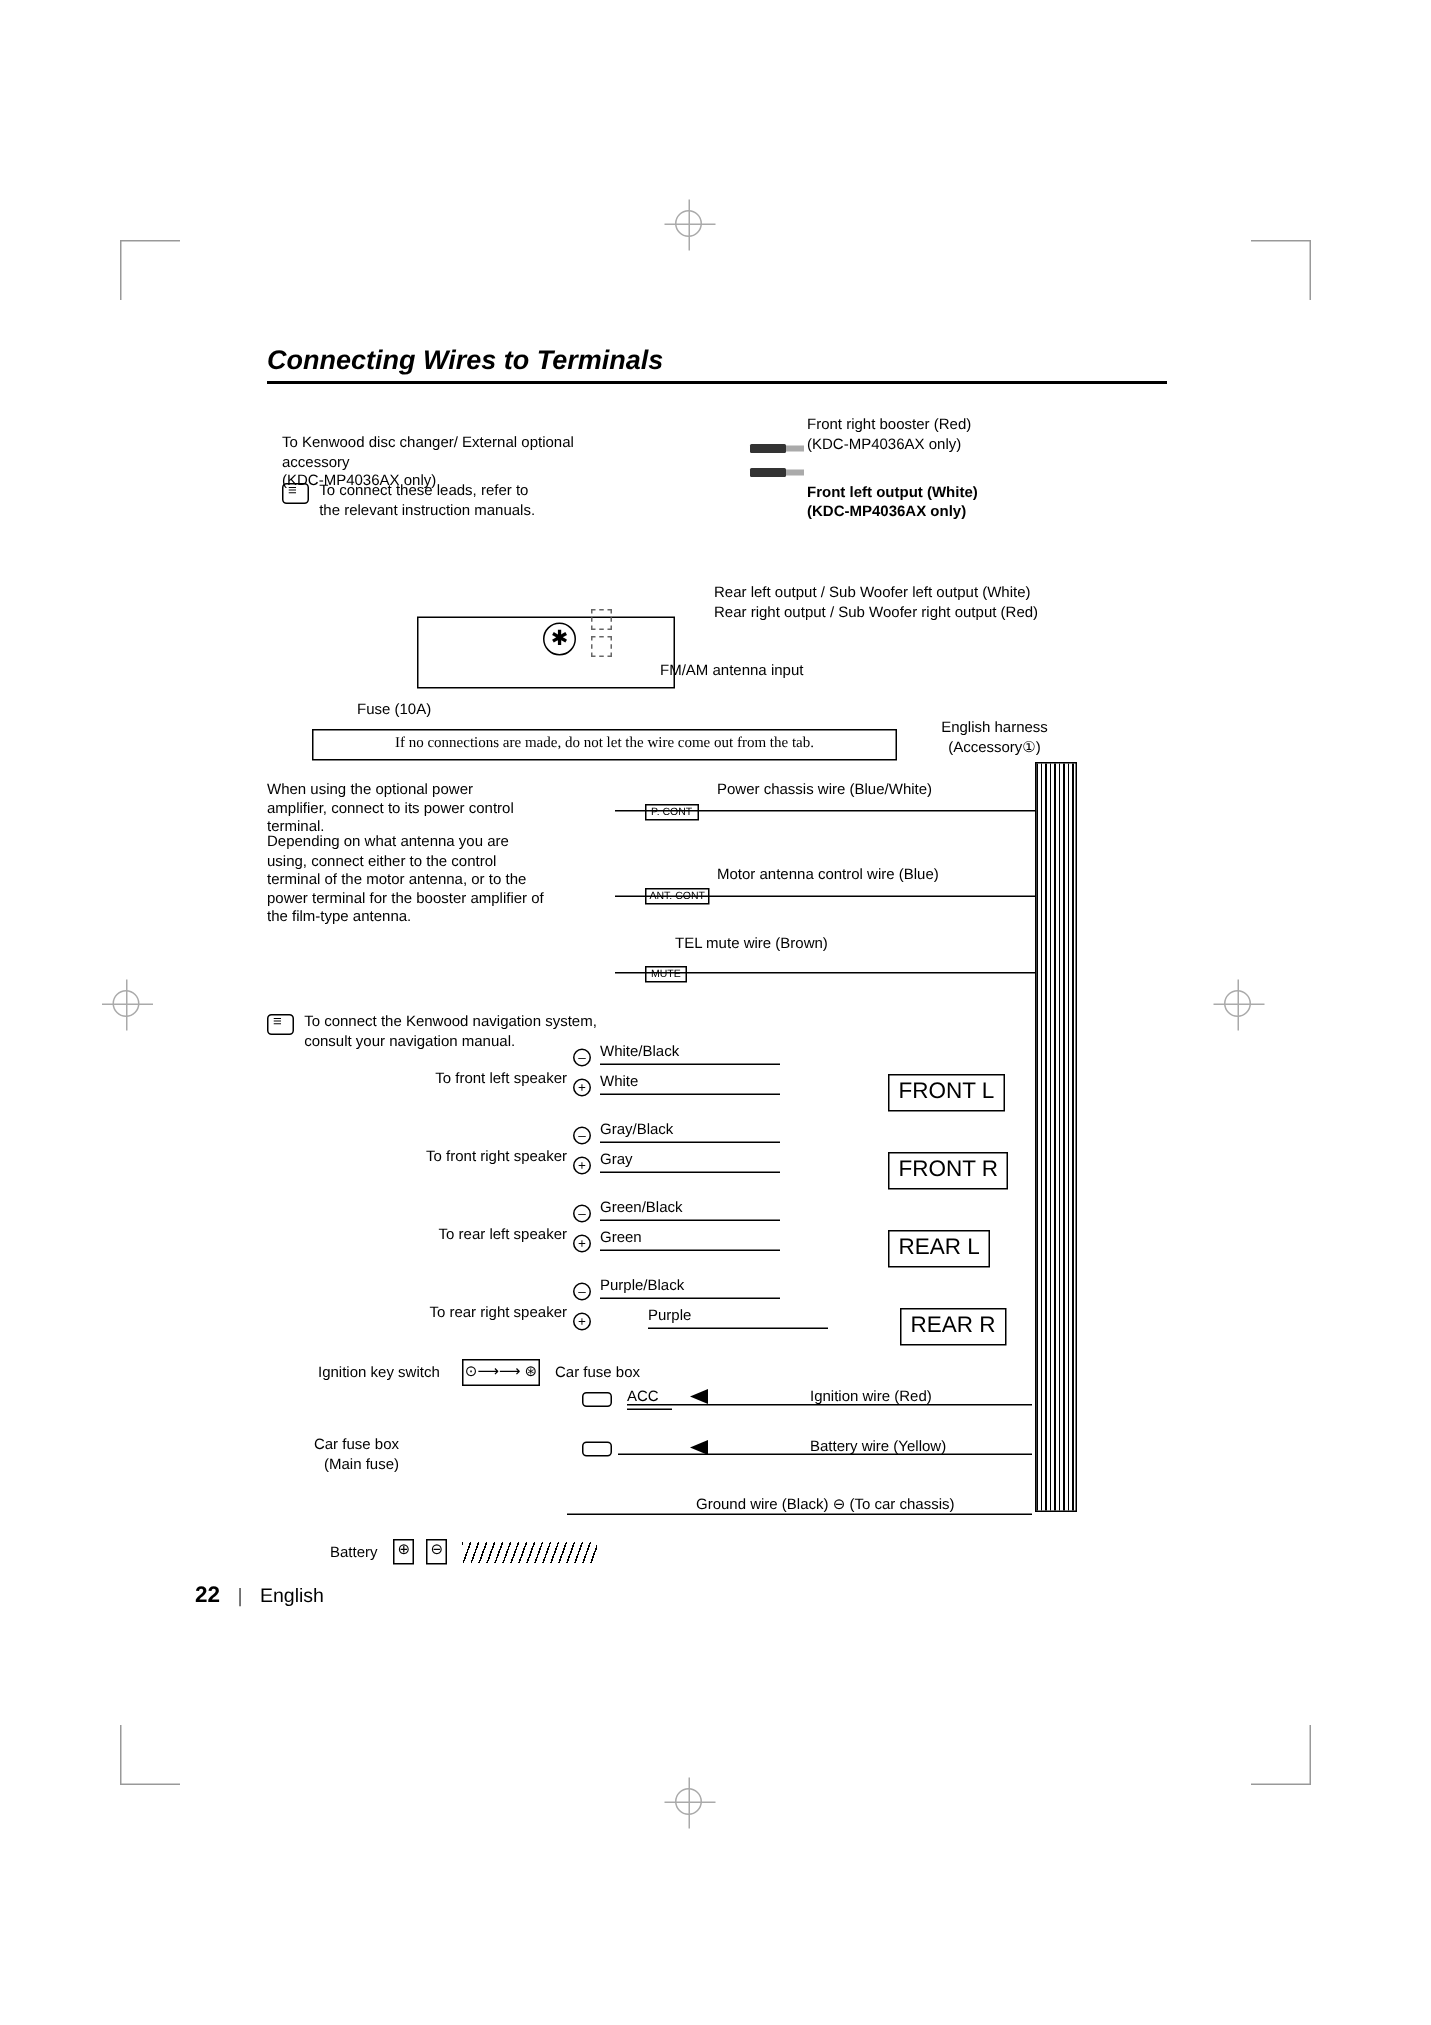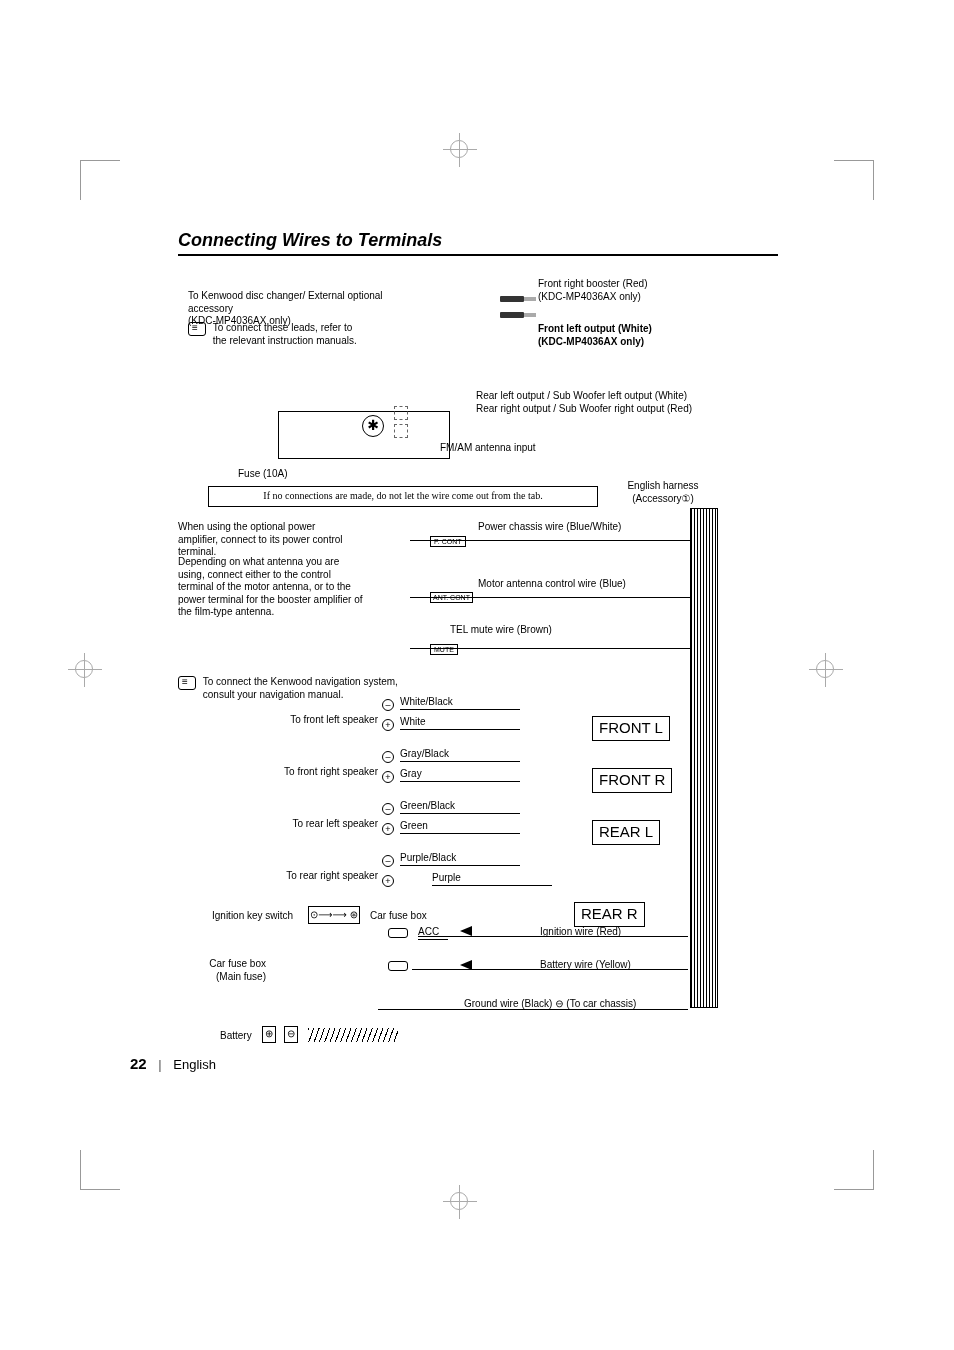--- a/index.html
+++ b/index.html
@@ -294,21 +294,21 @@
     <div class="polarity" style="left:204px; top:527px;">+</div>
     <div class="label" style="left:222px; top:504px; border-bottom:1px solid #000; width:120px;">Green/Black</div>
     <div class="label" style="left:222px; top:524px; border-bottom:1px solid #000; width:120px;">Green</div>
     <div class="spk-box" style="left:414px; top:524px;">REAR  L</div>
 
     <div class="label" style="left:104px; top:574px; text-align:right; width:96px;">To rear right speaker</div>
     <div class="polarity" style="left:204px; top:559px;">–</div>
     <div class="polarity" style="left:204px; top:579px;">+</div>
     <div class="label" style="left:222px; top:556px; border-bottom:1px solid #000; width:120px;">Purple/Black</div>
     <div class="label" style="left:222px; top:576px; border-bottom:1px solid #000; width:120px;margin-left:32px;">Purple</div>
-    <div class="spk-box" style="left:396px; top:576px;margin-top:30px;">REAR  R</div>
+    <div class="spk-box" style="left:422px; top:576px;">REAR  R</div>
 
     <div class="label" style="left:34px; top:614px;">Ignition key switch</div>
     <div class="key-box" style="left:130px; top:610px;">⊙⟶⟶ ⊛</div>
 
     <div class="label" style="left:192px; top:614px;">Car fuse box</div>
     <div class="fuse-shape" style="left:210px; top:632px;"></div>
     <div class="label" style="left:240px; top:630px; border-bottom:1px solid #000; width:30px;">ACC</div>
     <div class="arrow-left" style="left:282px; top:630px;"></div>
     <div class="label" style="left:362px; top:630px;">Ignition wire (Red)</div>
     <div class="wire-line" style="left:240px; top:640px; width:270px;"></div>

